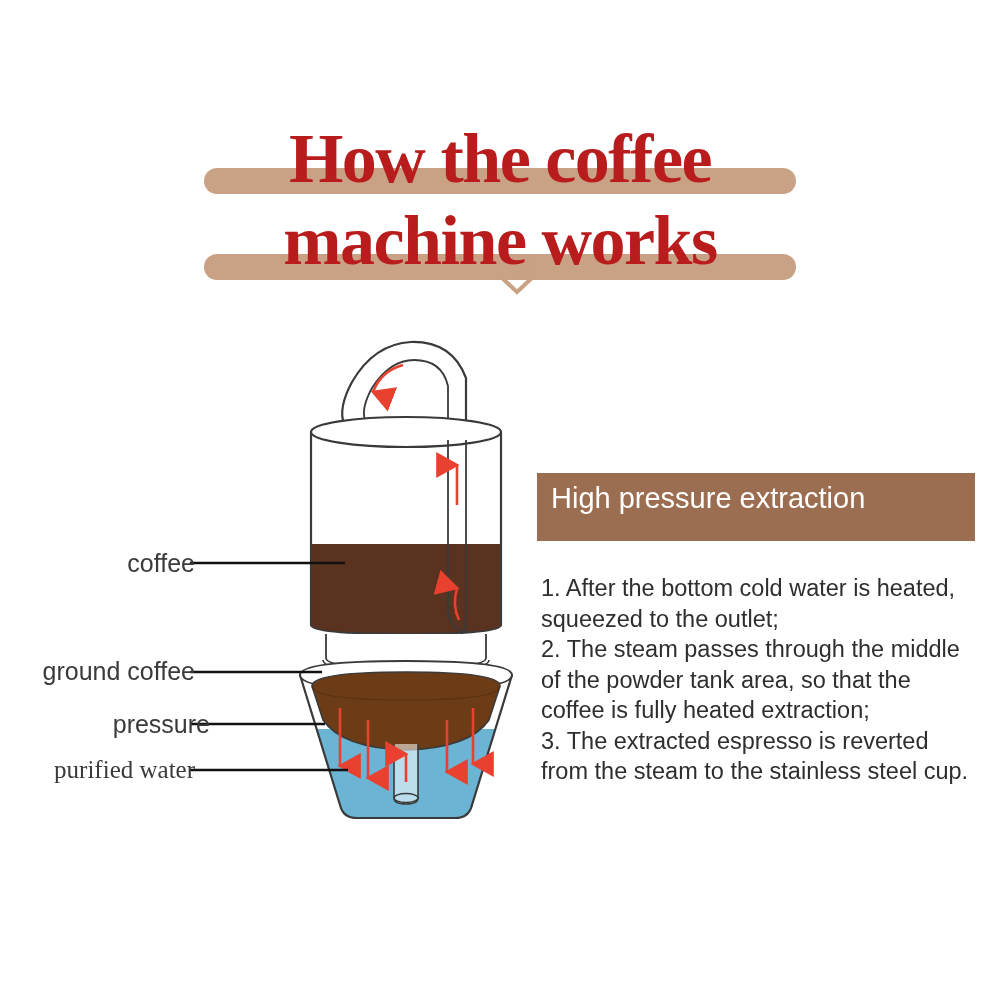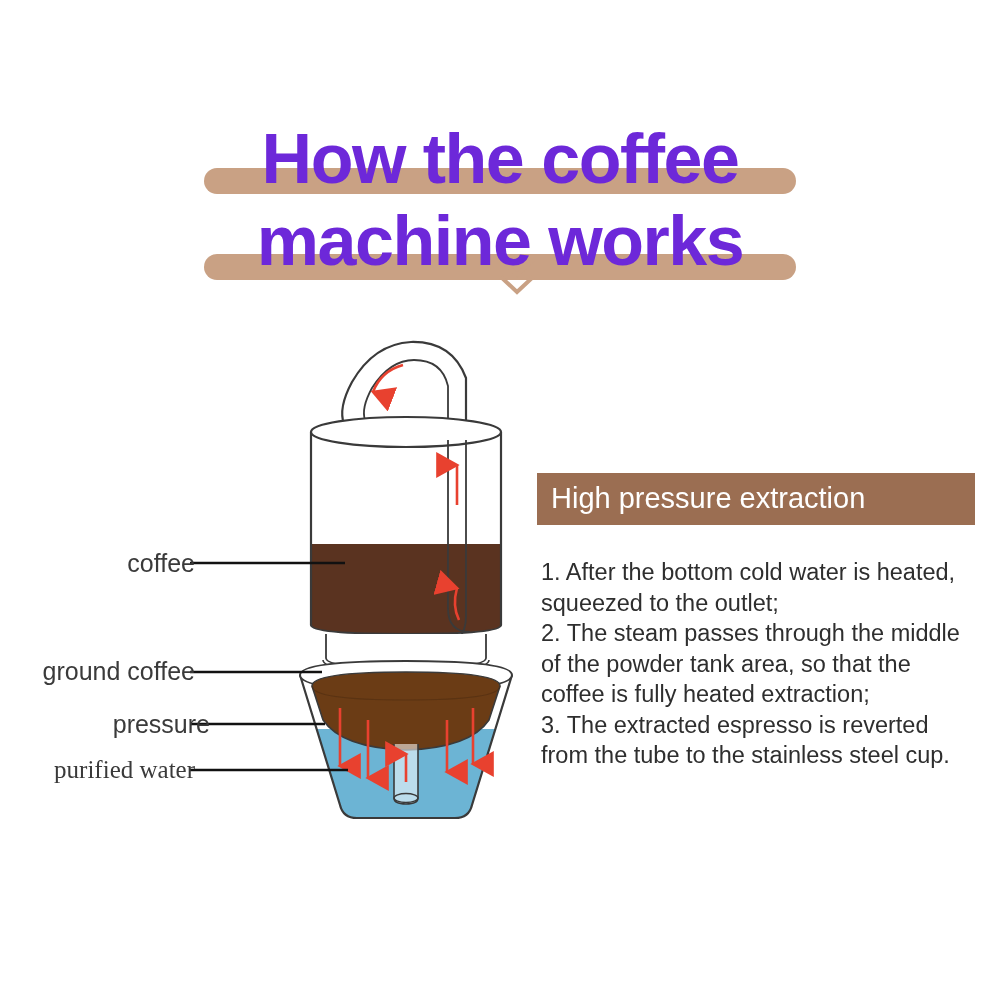--- a/index.html
+++ b/index.html
@@ -39,24 +39,24 @@
     height: 26px;
     z-index: 0;
   }
   #title-bar-1 { width: 592px; bottom: 6px; }
   #title-bar-2 { width: 592px; bottom: 2px; }
   .title-text {
     position: relative;
     z-index: 2;
     font-size: 70px;
     font-weight: bold;
-    color: #6d28d9;
+    color: #b91c1c;
     letter-spacing: -1.5px;
     white-space: nowrap;
-    font-family: Liberation Sans, sans-serif;
+    font-family: Liberation Serif, serif;
   }
 
   #chevron-icon {
     position: absolute;
     left: 497px;
     top: 258px;
     width: 40px;
     height: 44px;
     z-index: 1;
   }
@@ -90,21 +90,21 @@
     left: 537px;
     top: 473px;
     width: 438px;
   }
   #panel-header {
     background: #9b6e52;
     color: #ffffff;
     font-size: 29px;
     padding: 8px 12px 10px 14px;
     box-sizing: border-box;
-    height: 52px;
+    height: 68px;
     line-height: 34px;
     white-space: nowrap;
     font-family: "Liberation Sans", sans-serif;
   }
   #panel-body {
     margin-top: 32px;
     padding-left: 4px;
   }
   .panel-line {
     font-size: 23.5px;
@@ -228,15 +228,15 @@
 
 <div id="info-panel">
   <div id="panel-header">High pressure extraction</div>
   <div id="panel-body">
     <div class="panel-line">1. After the bottom cold water is heated,</div>
     <div class="panel-line">squeezed to the outlet;</div>
     <div class="panel-line">2. The steam passes through the middle</div>
     <div class="panel-line">of the powder tank area, so that the</div>
     <div class="panel-line">coffee is fully heated extraction;</div>
     <div class="panel-line">3. The extracted espresso is reverted</div>
-    <div class="panel-line">from the tube to the stainless steel cup.</div>
+    <div class="panel-line">from the steam to the stainless steel cup.</div>
   </div>
 </div>
 
 </body></html>

